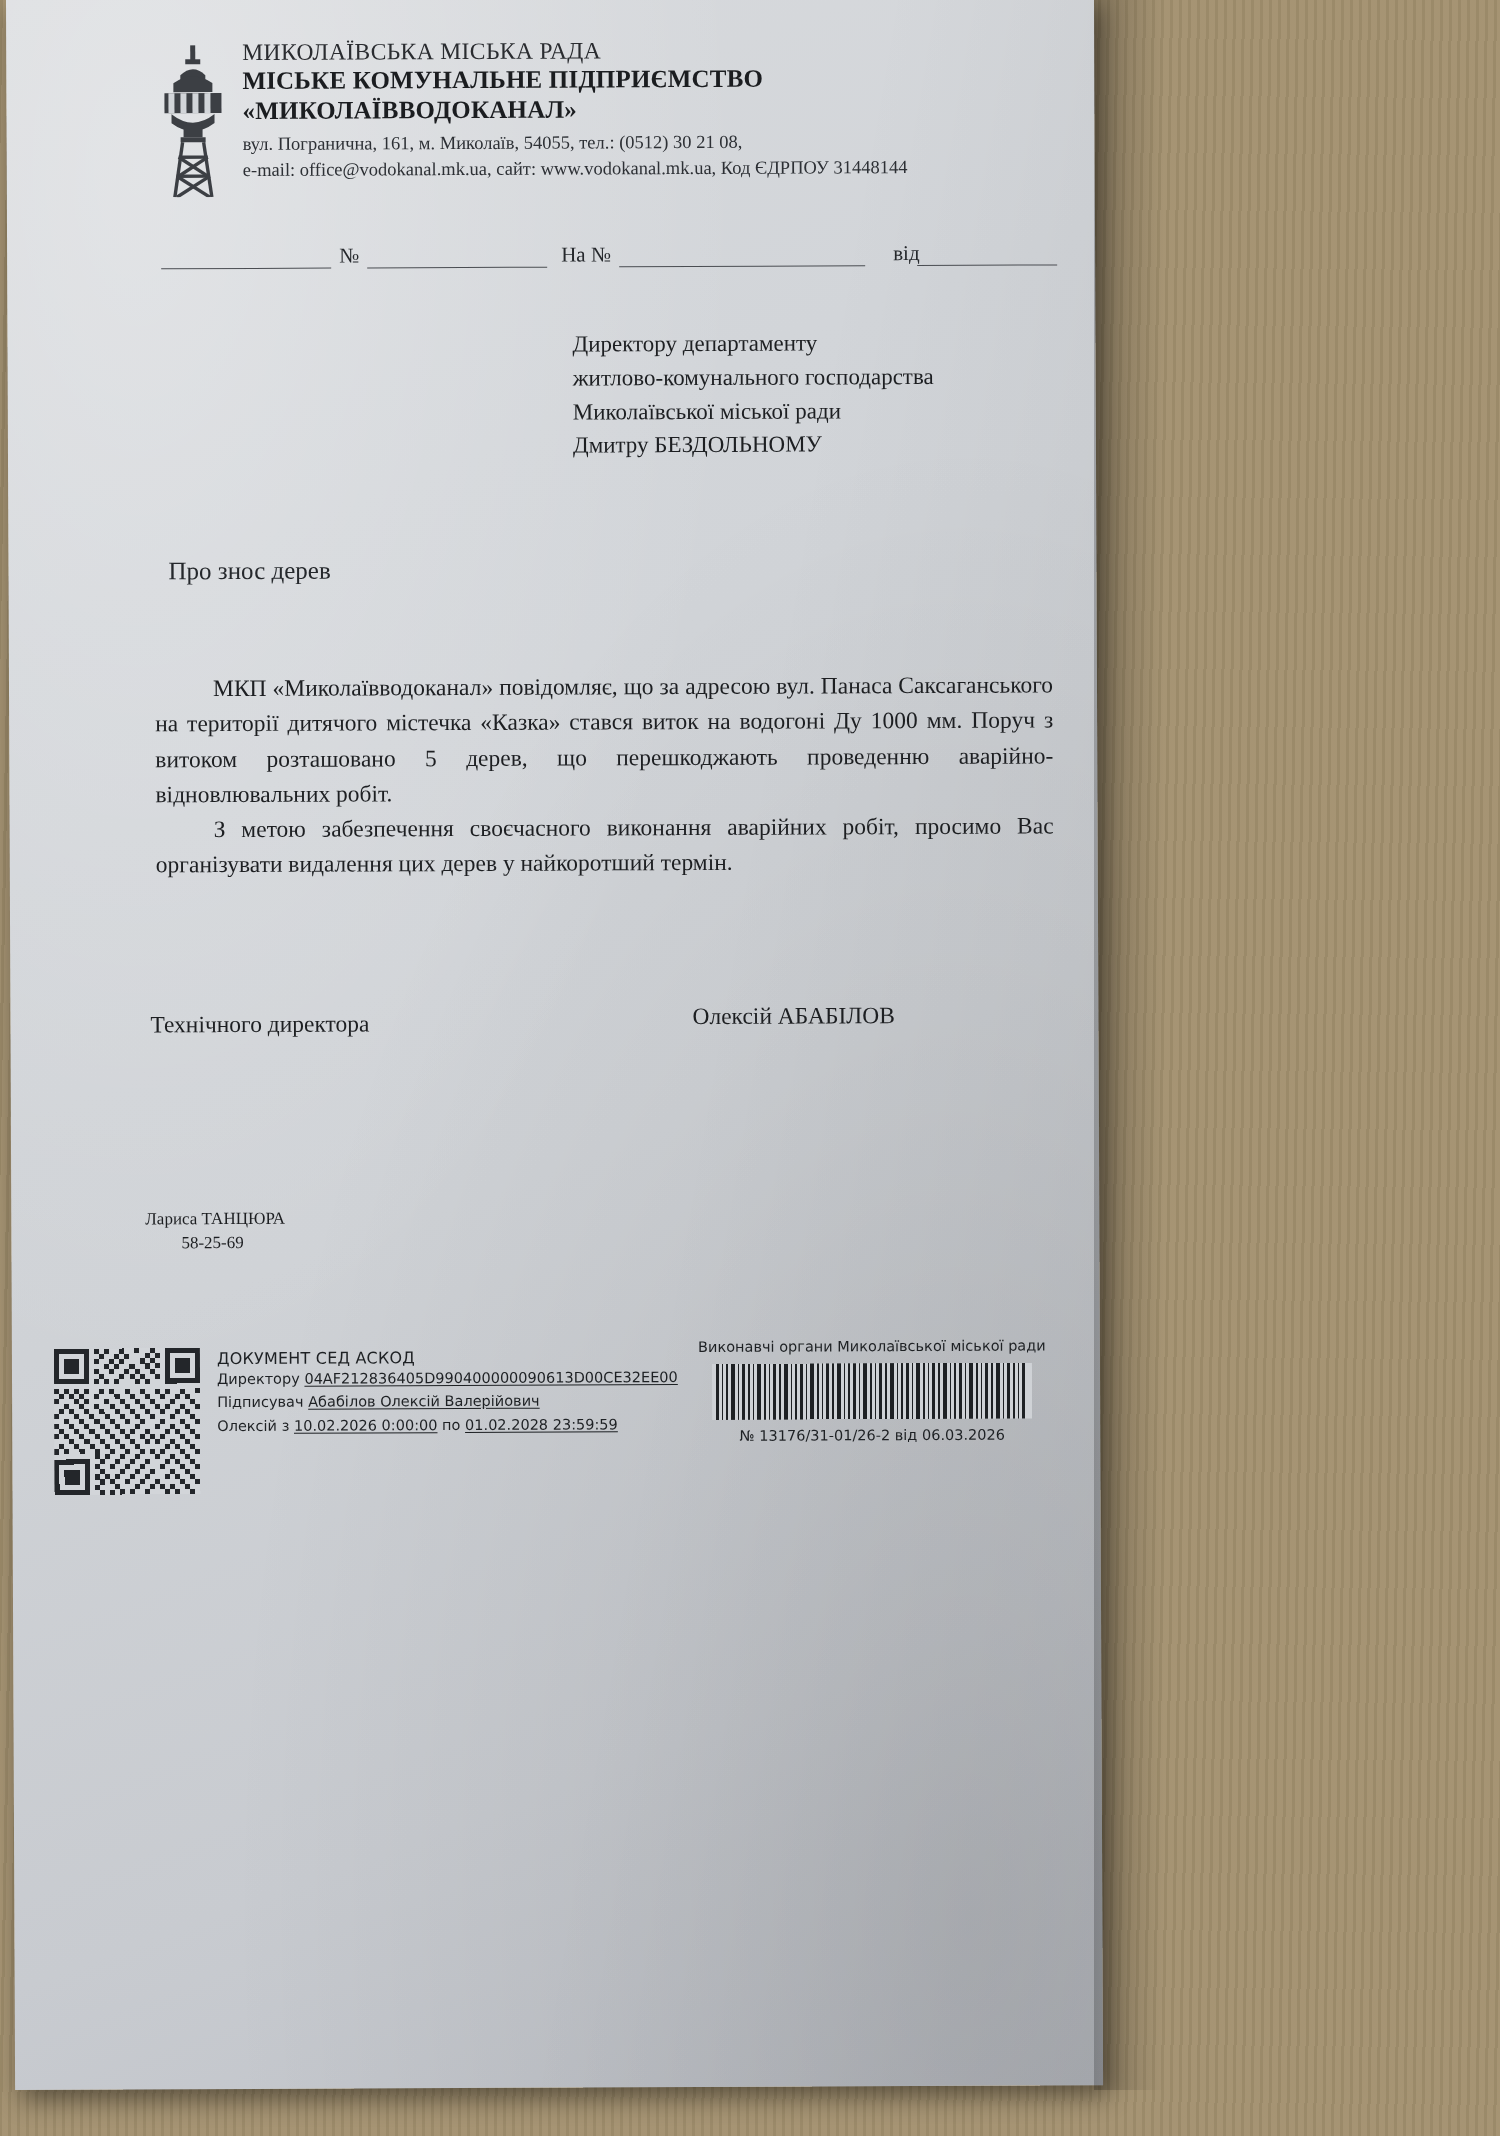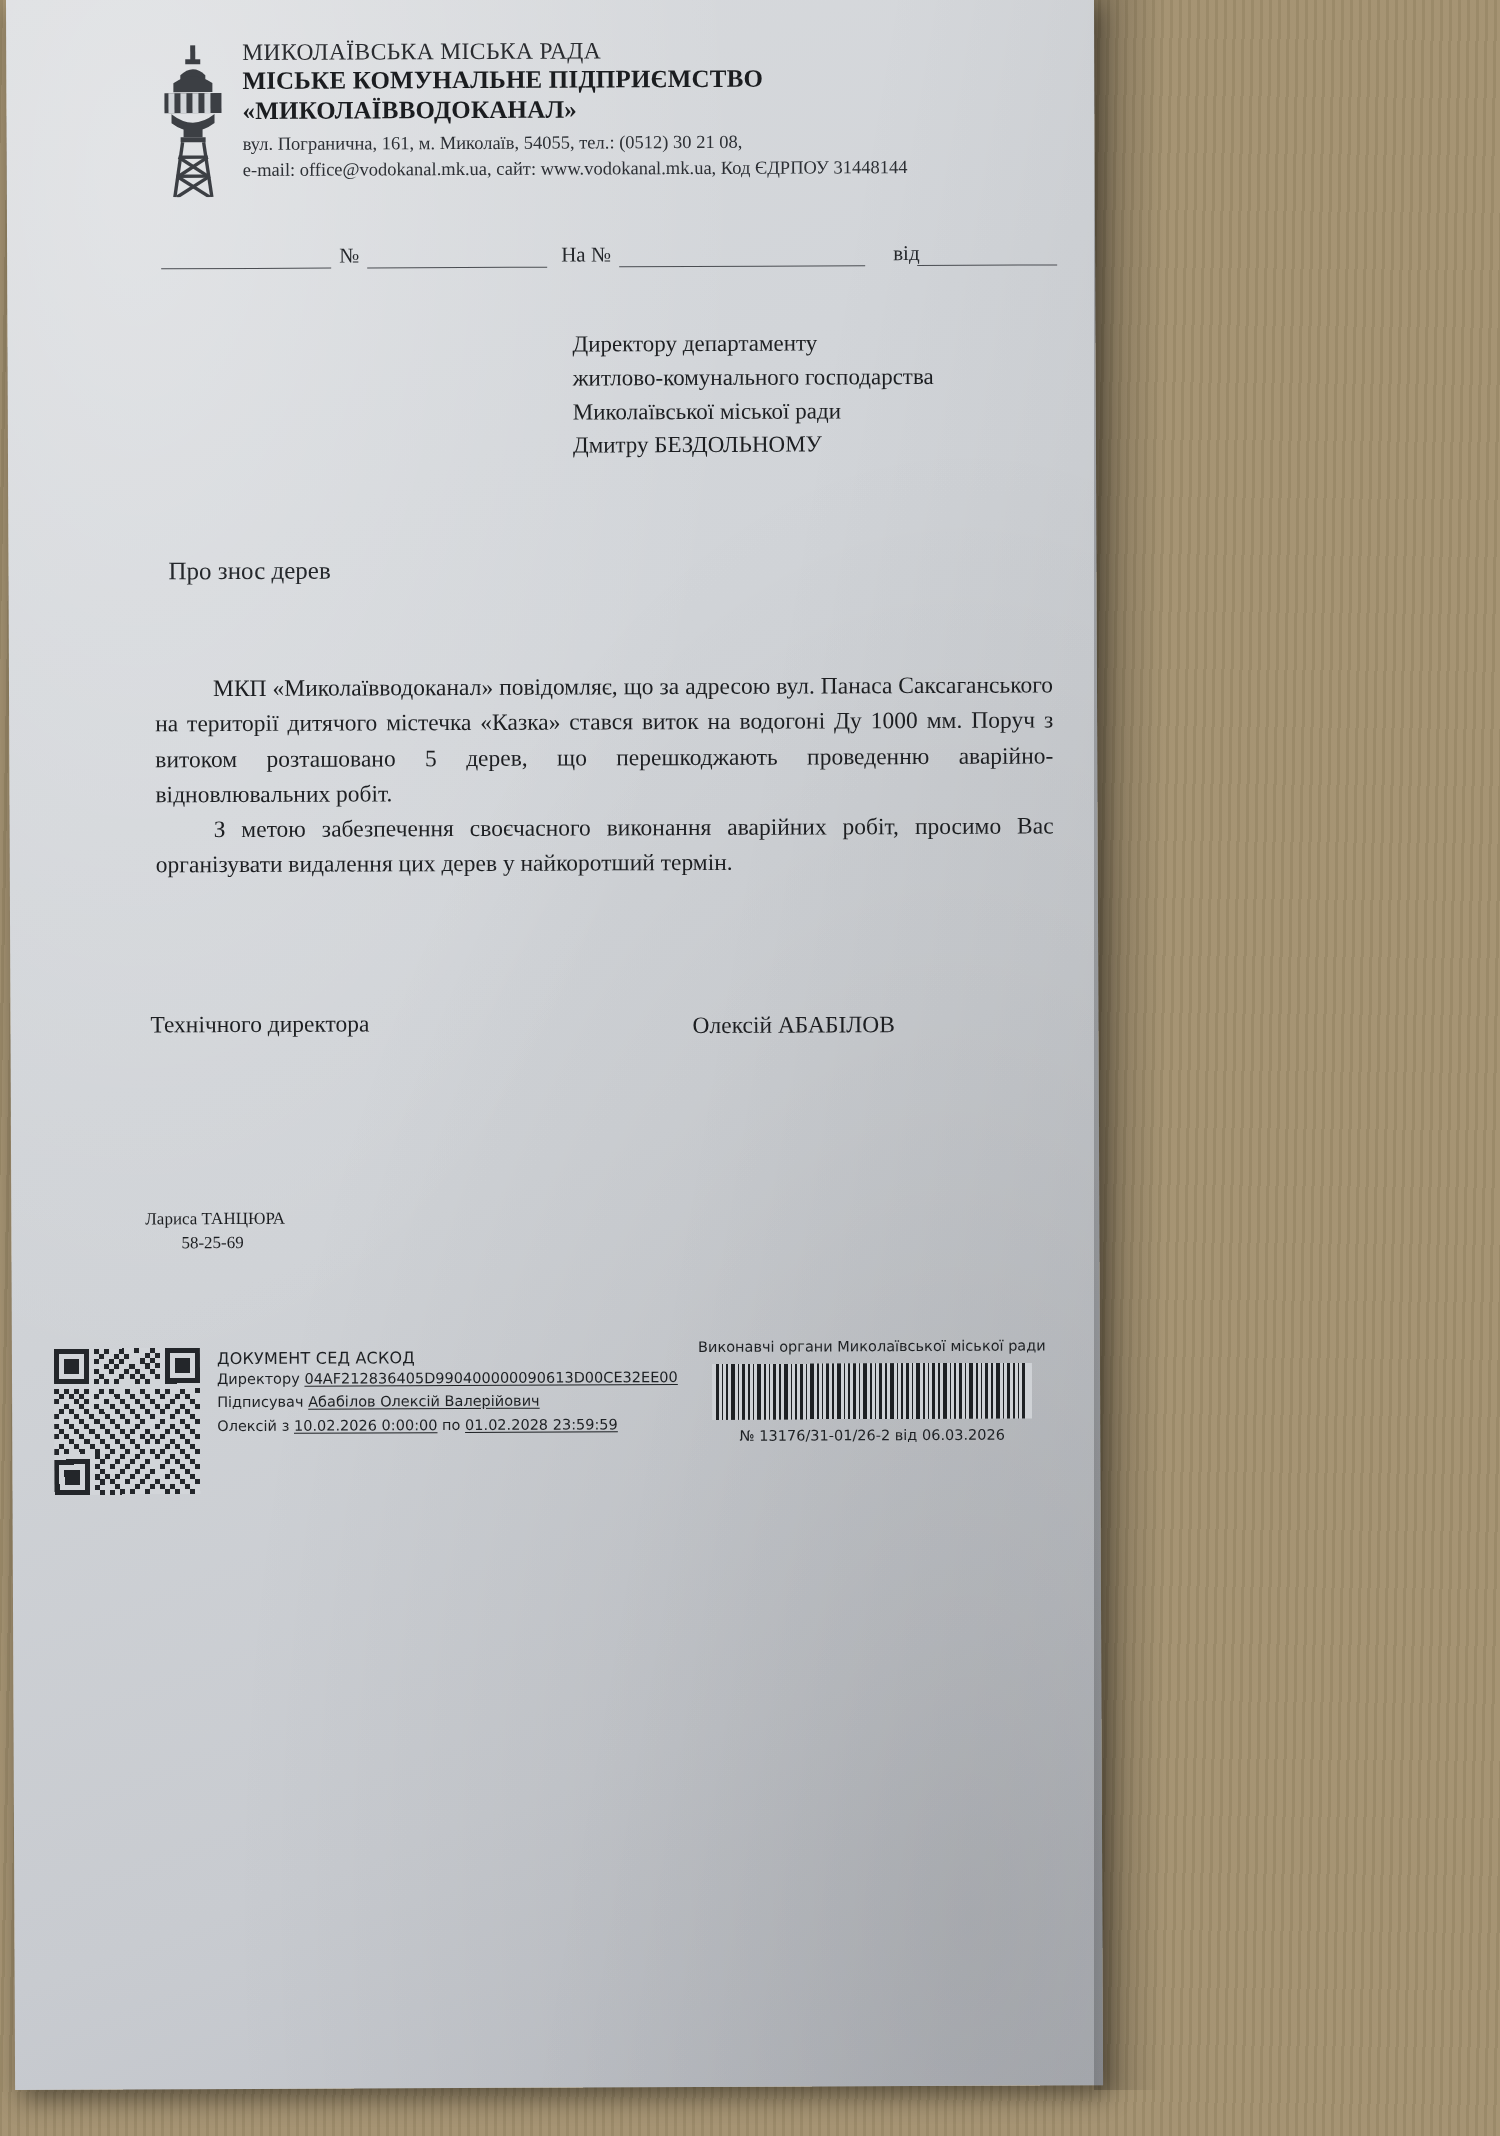--- a/index.html
+++ b/index.html
@@ -71,21 +71,21 @@
   .subject{position:absolute;left:152px;top:558px;font-size:25px;color:#25282c;margin-left:8px;}
 
   
   .body{position:absolute;left:146px;top:672px;width:898px;
         font-size:23.5px;line-height:1.50;text-align:justify;color:#1d1f22;}
   .body p{margin:0;text-indent:58px;}
 
   
   .sig{position:absolute;left:0;top:1000px;width:1088px;height:40px;}
   .sig-title{position:absolute;left:140px;top:12px;font-size:23.5px;color:#1d1f22;}
-  .sig-name{position:absolute;left:682px;top:15px;font-size:23.5px;color:#1d1f22;}
+  .sig-name{position:absolute;left:682px;top:6px;font-size:23.5px;color:#1d1f22;}
 
   
   .exec{position:absolute;left:134px;top:1208px;font-size:17px;line-height:1.42;color:#1d1f22;}
   .exec .ph{margin-left:36px;}
 
   
   .footer{position:absolute;left:0;top:1330px;width:1088px;height:190px;}
   .qr{position:absolute;left:42px;top:16px;width:146px;height:152px;}
   .askod{position:absolute;left:205px;top:20px;width:470px;
          font-family:"DejaVu Sans", sans-serif;color:#1e2124;}

